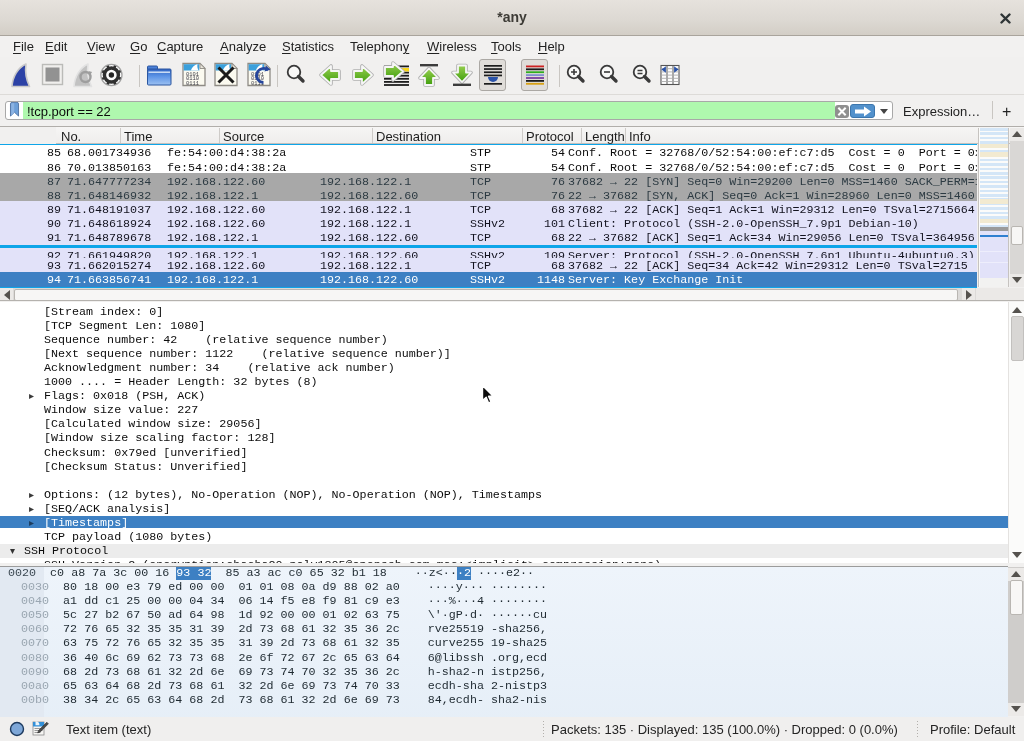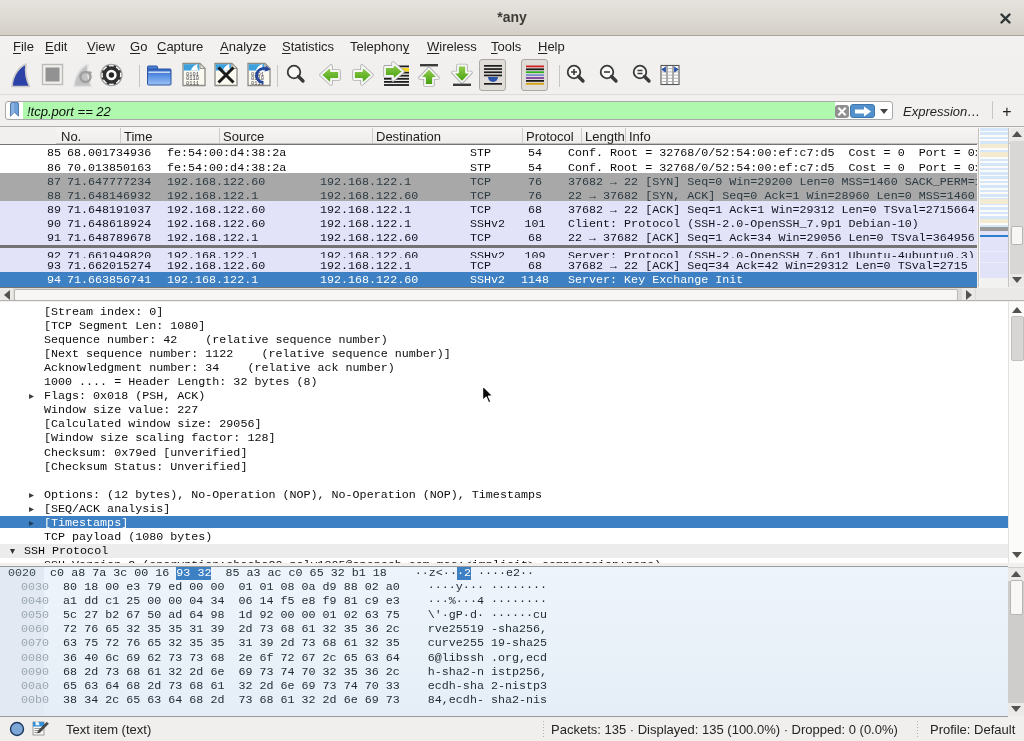--- a/index.html
+++ b/index.html
@@ -14,54 +14,54 @@
 
 
 #menubar { left:0; top:36px; width:1024px; height:21px; background:#f2f1f0; }
 .mi { position:absolute; top:3px; font-size:13px; color:#232323; }
 .mi u { text-decoration:underline; text-underline-offset:2px; }
 
 #toolbar { left:0; top:57px; width:1024px; height:38px; background:#f1f0ef; border-bottom:1px solid #dddbd8;}
 .tsep { position:absolute; top:8px; width:1px; height:22px; background:#c9c6c2; }
 .tbtn { position:absolute; top:2px; width:27px; height:32px; border:1px solid #aba8a4; border-radius:3px; background:#e0ddd9; }
 
-#filterbar { left:0; top:95px; width:1024px; height:32px; background:#f1f0ef; border-bottom:1px solid #b1aeaa;font-style:italic; }
+#filterbar { left:0; top:95px; width:1024px; height:32px; background:#f1f0ef; border-bottom:1px solid #b1aeaa; }
 #fbox { left:5px; top:5.5px; width:888px; height:19.5px; background:#fff; border:1px solid #a8a8a8; border-radius:3px; }
 #fgreen { left:23px; top:6.5px; width:812px; height:17.2px; background:#aff8ae; }
 #ftext { left:27px; top:8.5px; font-size:13px; color:#0c0c0c; }
 #fclear { left:835px; top:9.5px; width:14px; height:13px; background:#8f8f8f; border-radius:3px; }
 #fapply { left:850px; top:8.5px; width:25px; height:14.5px; background:#5291cc; border:1px solid #3c76ad; border-radius:3px; }
 #fexpr { left:903px; top:9px; font-size:13px; color:#232323; }
 #fplus { left:1002px; top:7.5px; font-size:16px; color:#232323; }
 
 #plheader { left:16px; top:127px; width:1024px; height:17px; background:linear-gradient(#f6f5f4,#efedec); border-bottom:1px solid #c2bfbc;margin-left:40px; }
 .hsep { position:absolute; top:1px; width:1px; height:15px; background:#cecbc8; }
 .hlbl { position:absolute; top:2px; font-size:13px; color:#1c1c1c; white-space:nowrap; }
-#plrows { left:0; top:144px; width:977px; height:148px; background:#737373; overflow:hidden; }
+#plrows { left:0; top:144px; width:977px; height:148px; background:#0ea5e9; overflow:hidden; }
 .prow { position:absolute; left:0; width:100%; height:15px; }
 .prow span { position:absolute; top:1.3px; font-family:"Liberation Mono", monospace; font-size:11.7px; white-space:pre; }
 .c-no { left:0; width:61px; text-align:right; }
 .c-t { left:67px; } .c-s { left:167px; } .c-d { left:320px; } .c-p { left:470px; }
-.c-l { left:505px; width:60px; text-align:center; } .c-i { left:568px; }
+.c-l { left:505px; width:60px; text-align:right; } .c-i { left:568px; }
 
 #minimap { left:978px; top:128px; width:31px; height:159px; background:#fbfbfa; border-left:1px solid #c6c3c0; border-right:1px solid #c6c3c0; overflow:hidden; }
 
 .sb { background:#ebe9e7; }
 .arrowbox { position:absolute; width:100%; }
 .tri-up { width:0; height:0; border-left:5px solid transparent; border-right:5px solid transparent; border-bottom:6px solid #55524e; margin:3px auto; }
 .tri-dn { width:0; height:0; border-left:5px solid transparent; border-right:5px solid transparent; border-top:6px solid #55524e; margin:3px auto; }
 .tri-lf { width:0; height:0; border-top:5px solid transparent; border-bottom:5px solid transparent; border-right:6px solid #55524e; margin:1px auto; }
 .tri-rt { width:0; height:0; border-top:5px solid transparent; border-bottom:5px solid transparent; border-left:6px solid #55524e; margin:1px auto; }
 
 #details { left:0; top:302px; width:1008px; height:261px; background:#fff; overflow:hidden; }
 .drow { position:absolute; left:0; width:100%; height:14.1px; color:#0c0c0c; }
 .drow .tri { position:absolute; top:1.5px; font-size:10px; color:#3a3a3a; }
 .drow .txt { position:absolute; top:0.5px; font-family:"Liberation Mono", monospace; font-size:11.7px; white-space:pre; }
 
-#hexpane { left:0; top:566px; width:1008px; height:151px; background:linear-gradient(#eef4fb,#e5eef7); border-top:1px solid #9b9b9b; border-bottom:1px solid #9b9b9b; overflow:hidden; }
+#hexpane { left:0; top:566px; width:1008px; height:175px; background:linear-gradient(#eef4fb,#e5eef7); border-top:1px solid #9b9b9b; border-bottom:1px solid #9b9b9b; overflow:hidden; }
 #hexoffcol { left:0; top:0; width:44px; height:100%; background:#e2e9f2; }
 .hrow { position:absolute; left:8px; height:14.18px; font-family:"Liberation Mono", monospace; font-size:11.7px; white-space:pre; color:#1e2930; }
 .hoff { color:#9aa6b1;margin-left:13px; } .hoff1 { color:#3d4a54; }
 .hl { background:#3d80c3; color:#fff; }
 
 #statusbar { left:0; top:717px; width:1024px; height:24px; background:#f0efee; }
 #sbtext { left:66px; top:5px; font-size:13px; color:#242424; }
 #sbright { left:551px; top:5px; font-size:13px; color:#242424;text-align:center; }
 #sbprofile { left:930px; top:5px; font-size:13px; color:#242424; }
 .dotsep { position:absolute; top:4px; width:1px; height:16px;

